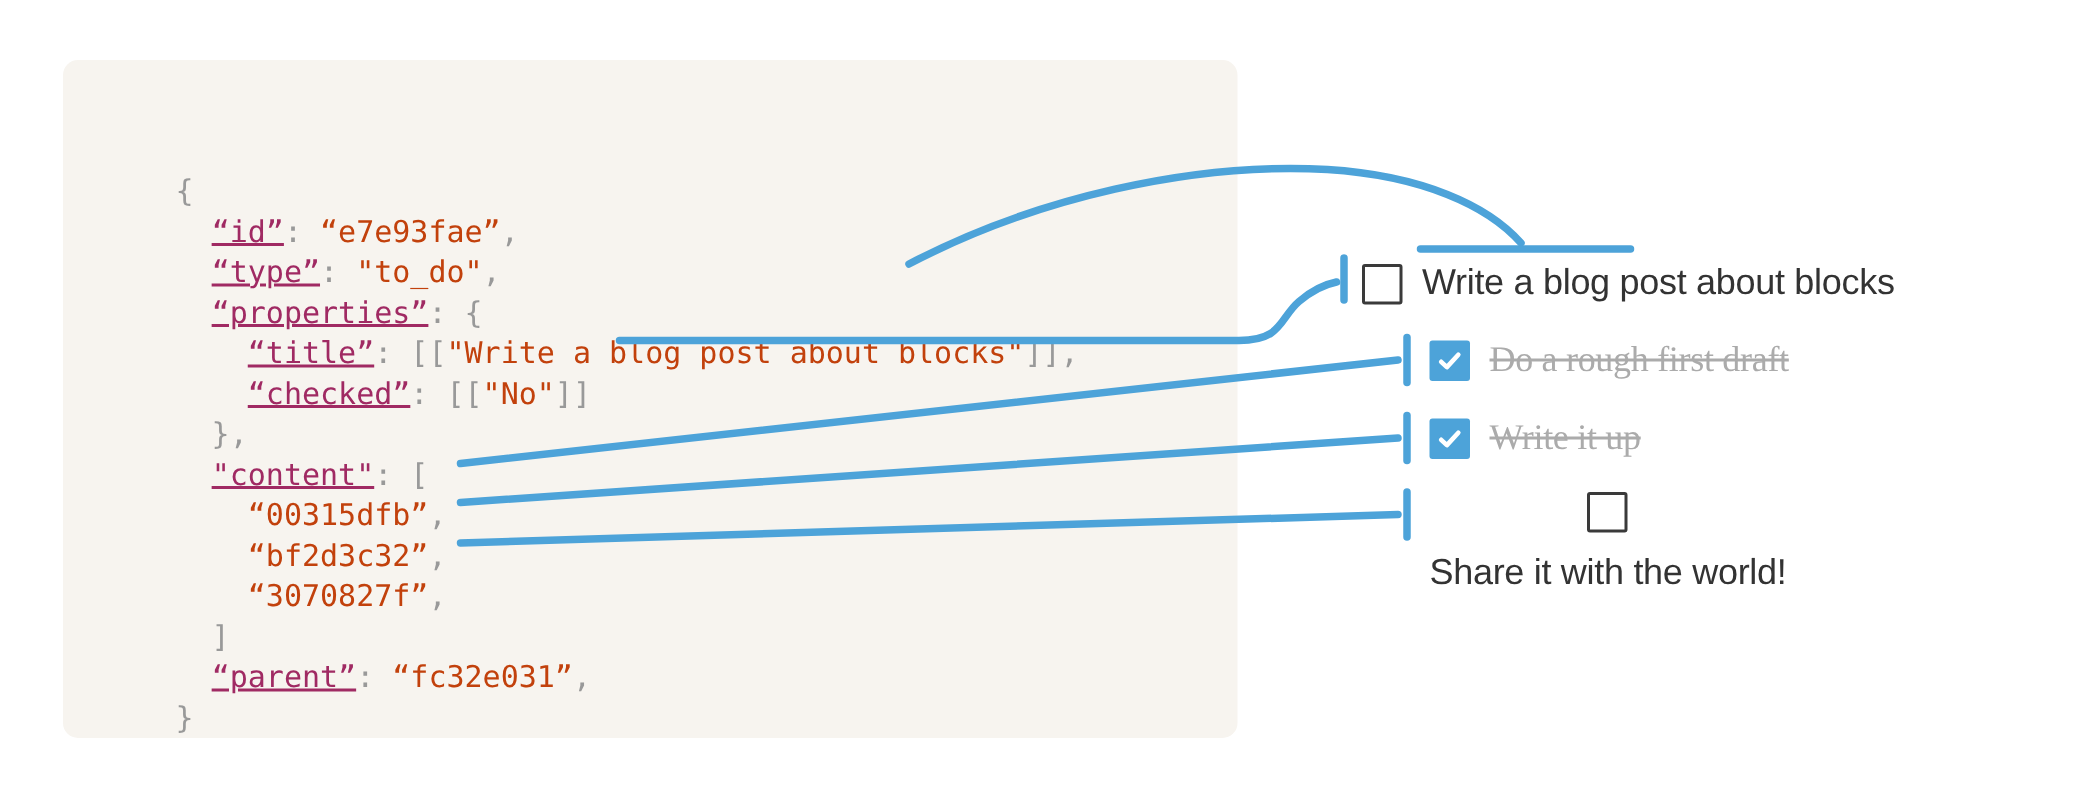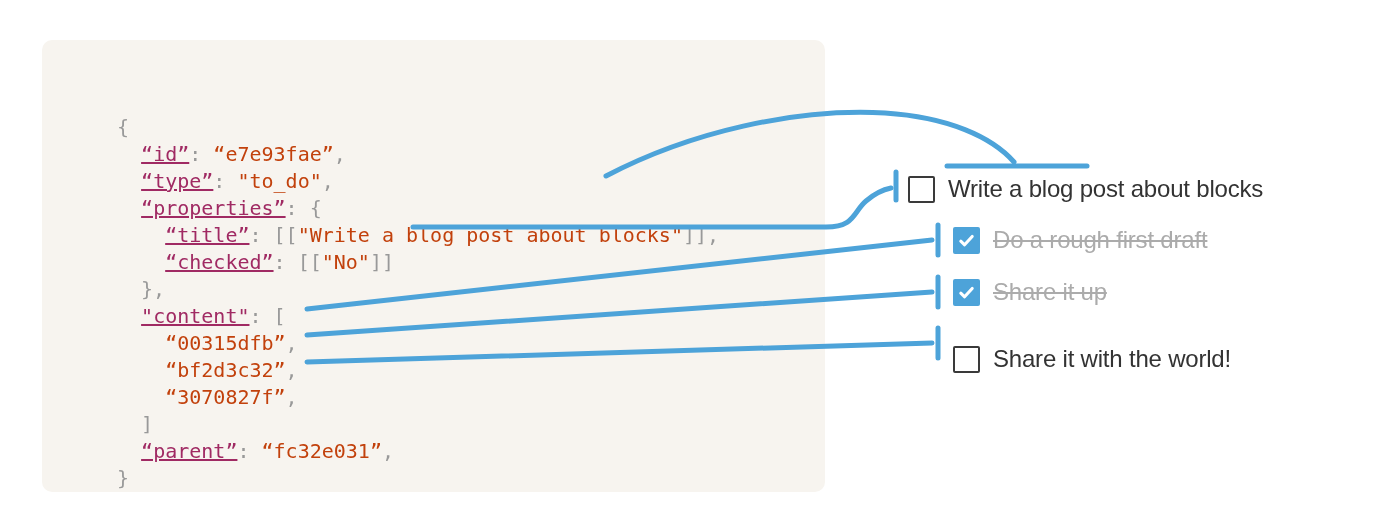--- a/index.html
+++ b/index.html
@@ -28,21 +28,21 @@
   .cb {
     width:27px; height:27px; box-sizing:border-box; border-radius:2px; flex:0 0 auto;
   }
   .cb.unchecked { border:2.5px solid #3a3a3a; background:#ffffff; }
   .cb.checked   { background:#4da3d9; display:flex; align-items:center; justify-content:center; }
   .cb svg { width:19px; height:19px; display:block; }
   .todo-label {
     font-size:24px; color:#333333; letter-spacing:-0.2px; white-space:nowrap;
   }
   .todo-label.done {
-    color:#ababab; text-decoration:line-through; text-decoration-thickness:2px;
+    color:#ababab; text-decoration:line-through; text-decoration-thickness:2px;font-family:Liberation Serif, serif;
   }
   
   .overlay { position:absolute; left:0; top:0; pointer-events:none; }
   .overlay path, .overlay line {
     stroke:#4da3d9; stroke-width:5; fill:none;
     stroke-linecap:round; stroke-linejoin:round;
   }
 </style>
 </head>
 <body>
@@ -78,21 +78,21 @@
           </svg>
         </div>
         <span class="todo-label done">Do a rough first draft</span>
       </div>
       <div class="todo-row" style="left: 953px; top: 277px;">
         <div class="cb checked">
           <svg viewBox="0 0 16 16">
             <path d="M3.2 8.6 L6.4 11.6 L12.8 4.6" stroke="#ffffff" stroke-width="2.6" fill="none" stroke-linecap="round" stroke-linejoin="round"></path>
           </svg>
         </div>
-        <span class="todo-label done">Share it up</span>
+        <span class="todo-label done">Write it up</span>
       </div>
-      <div class="todo-row" style="left: 953px; top: 344px;">
+      <div class="todo-row" style="left: 953px; top: 328px; flex-direction: column;">
         <div class="cb unchecked"></div>
         <span class="todo-label">Share it with the world!</span>
       </div>
     </div>
 
 </div>
 
 </body></html>

